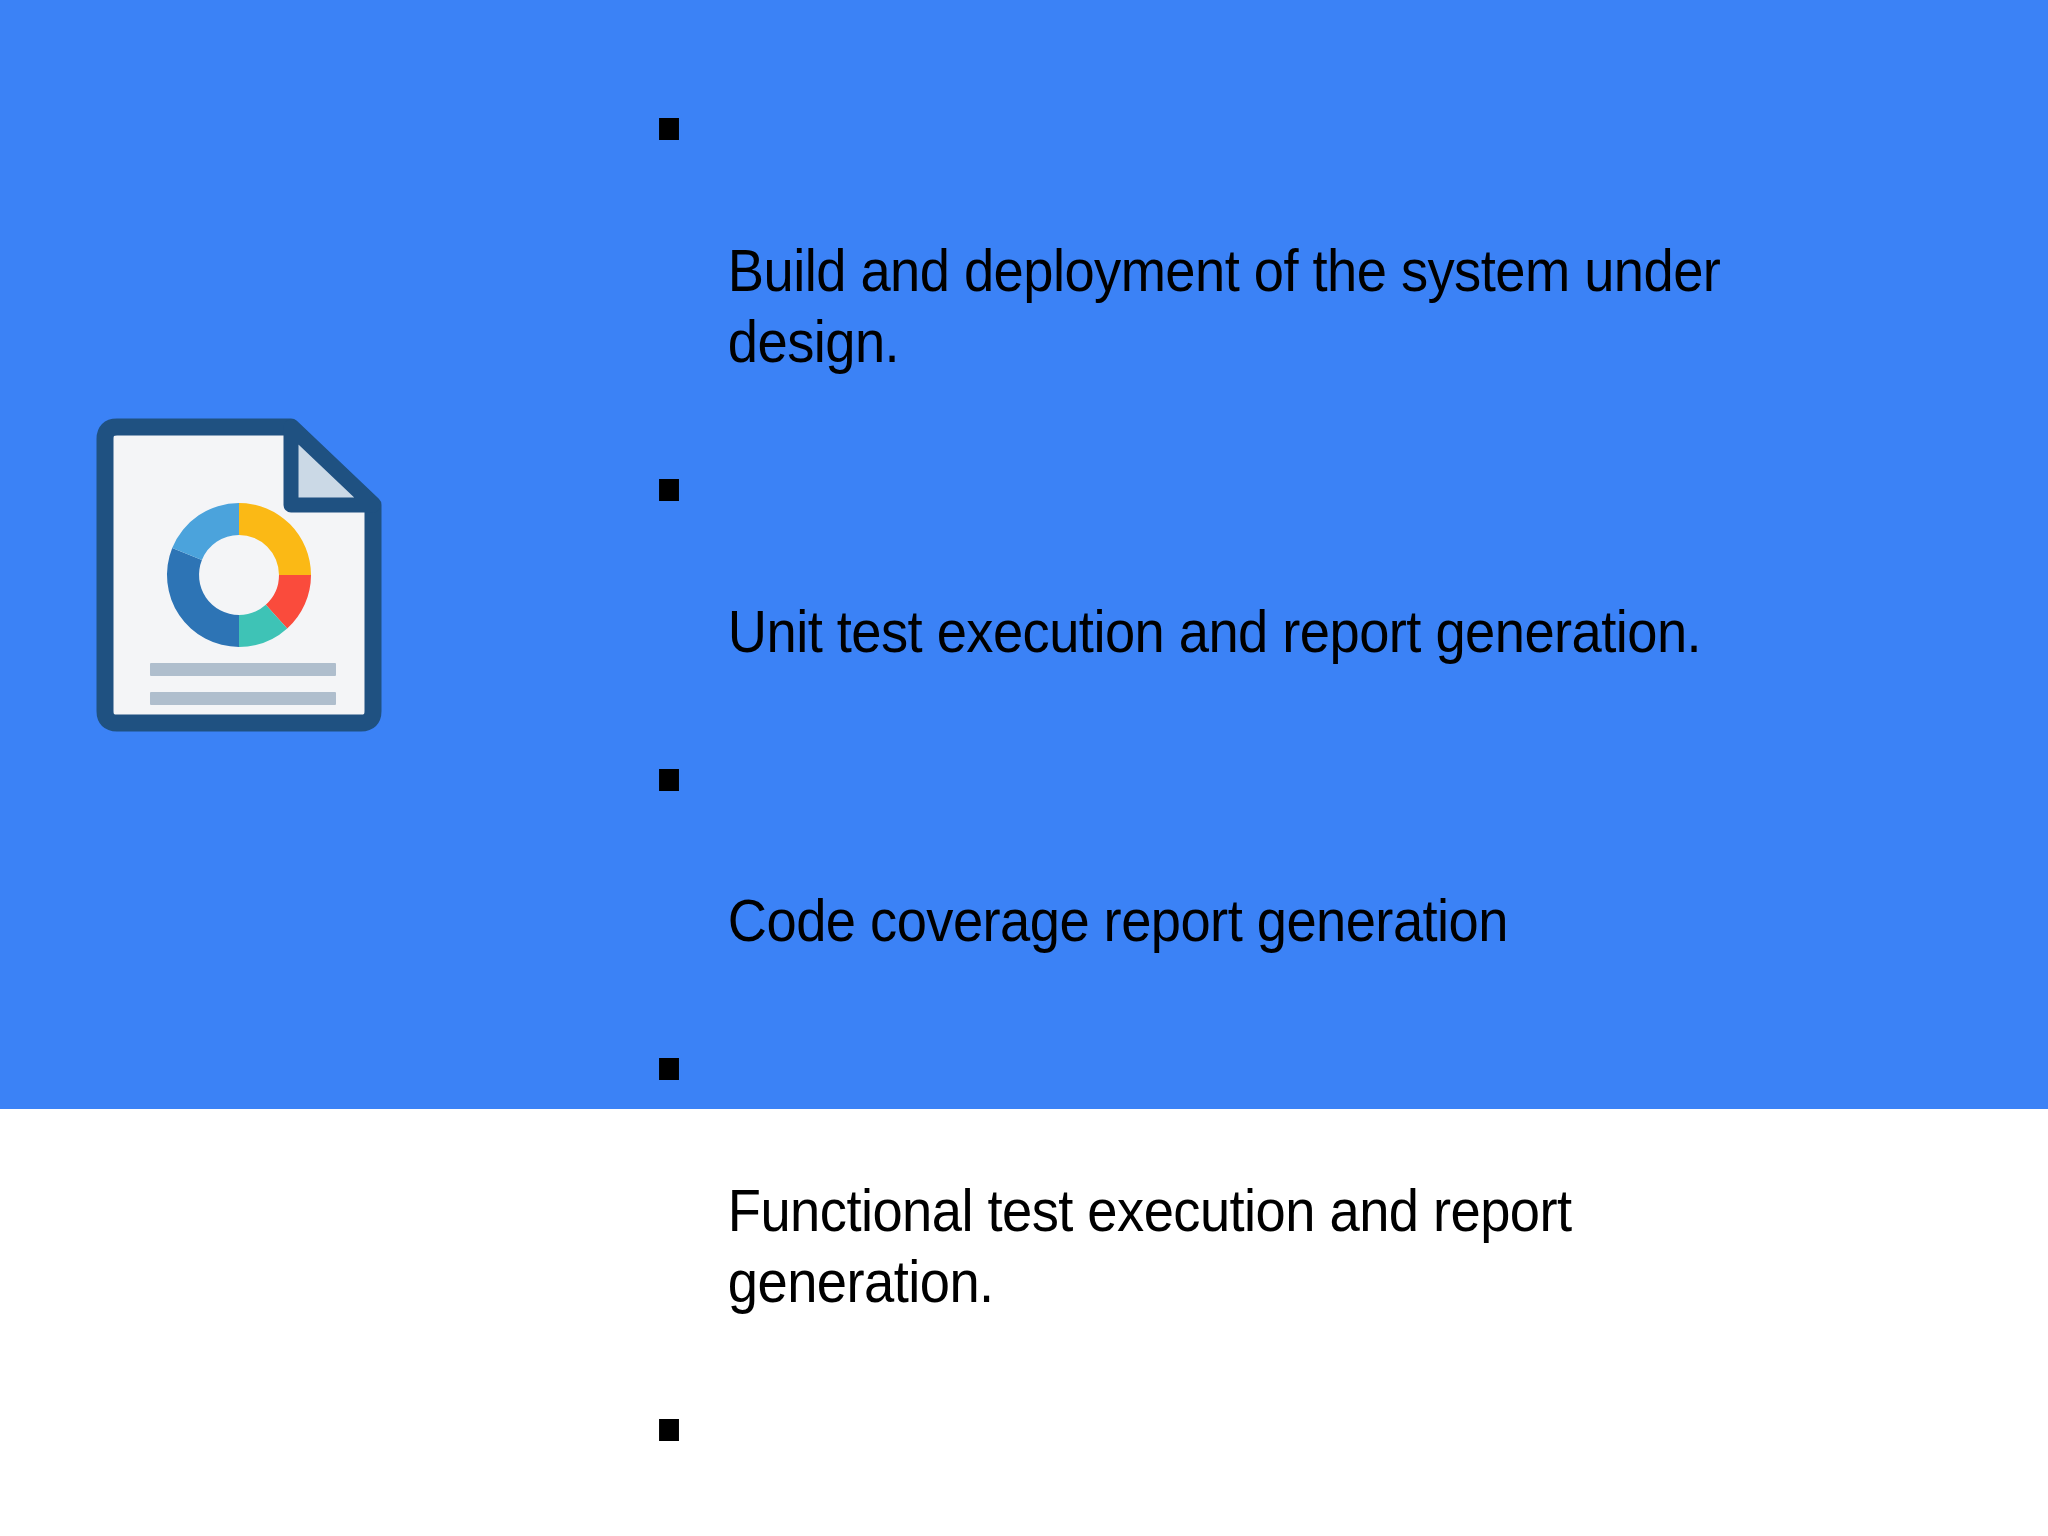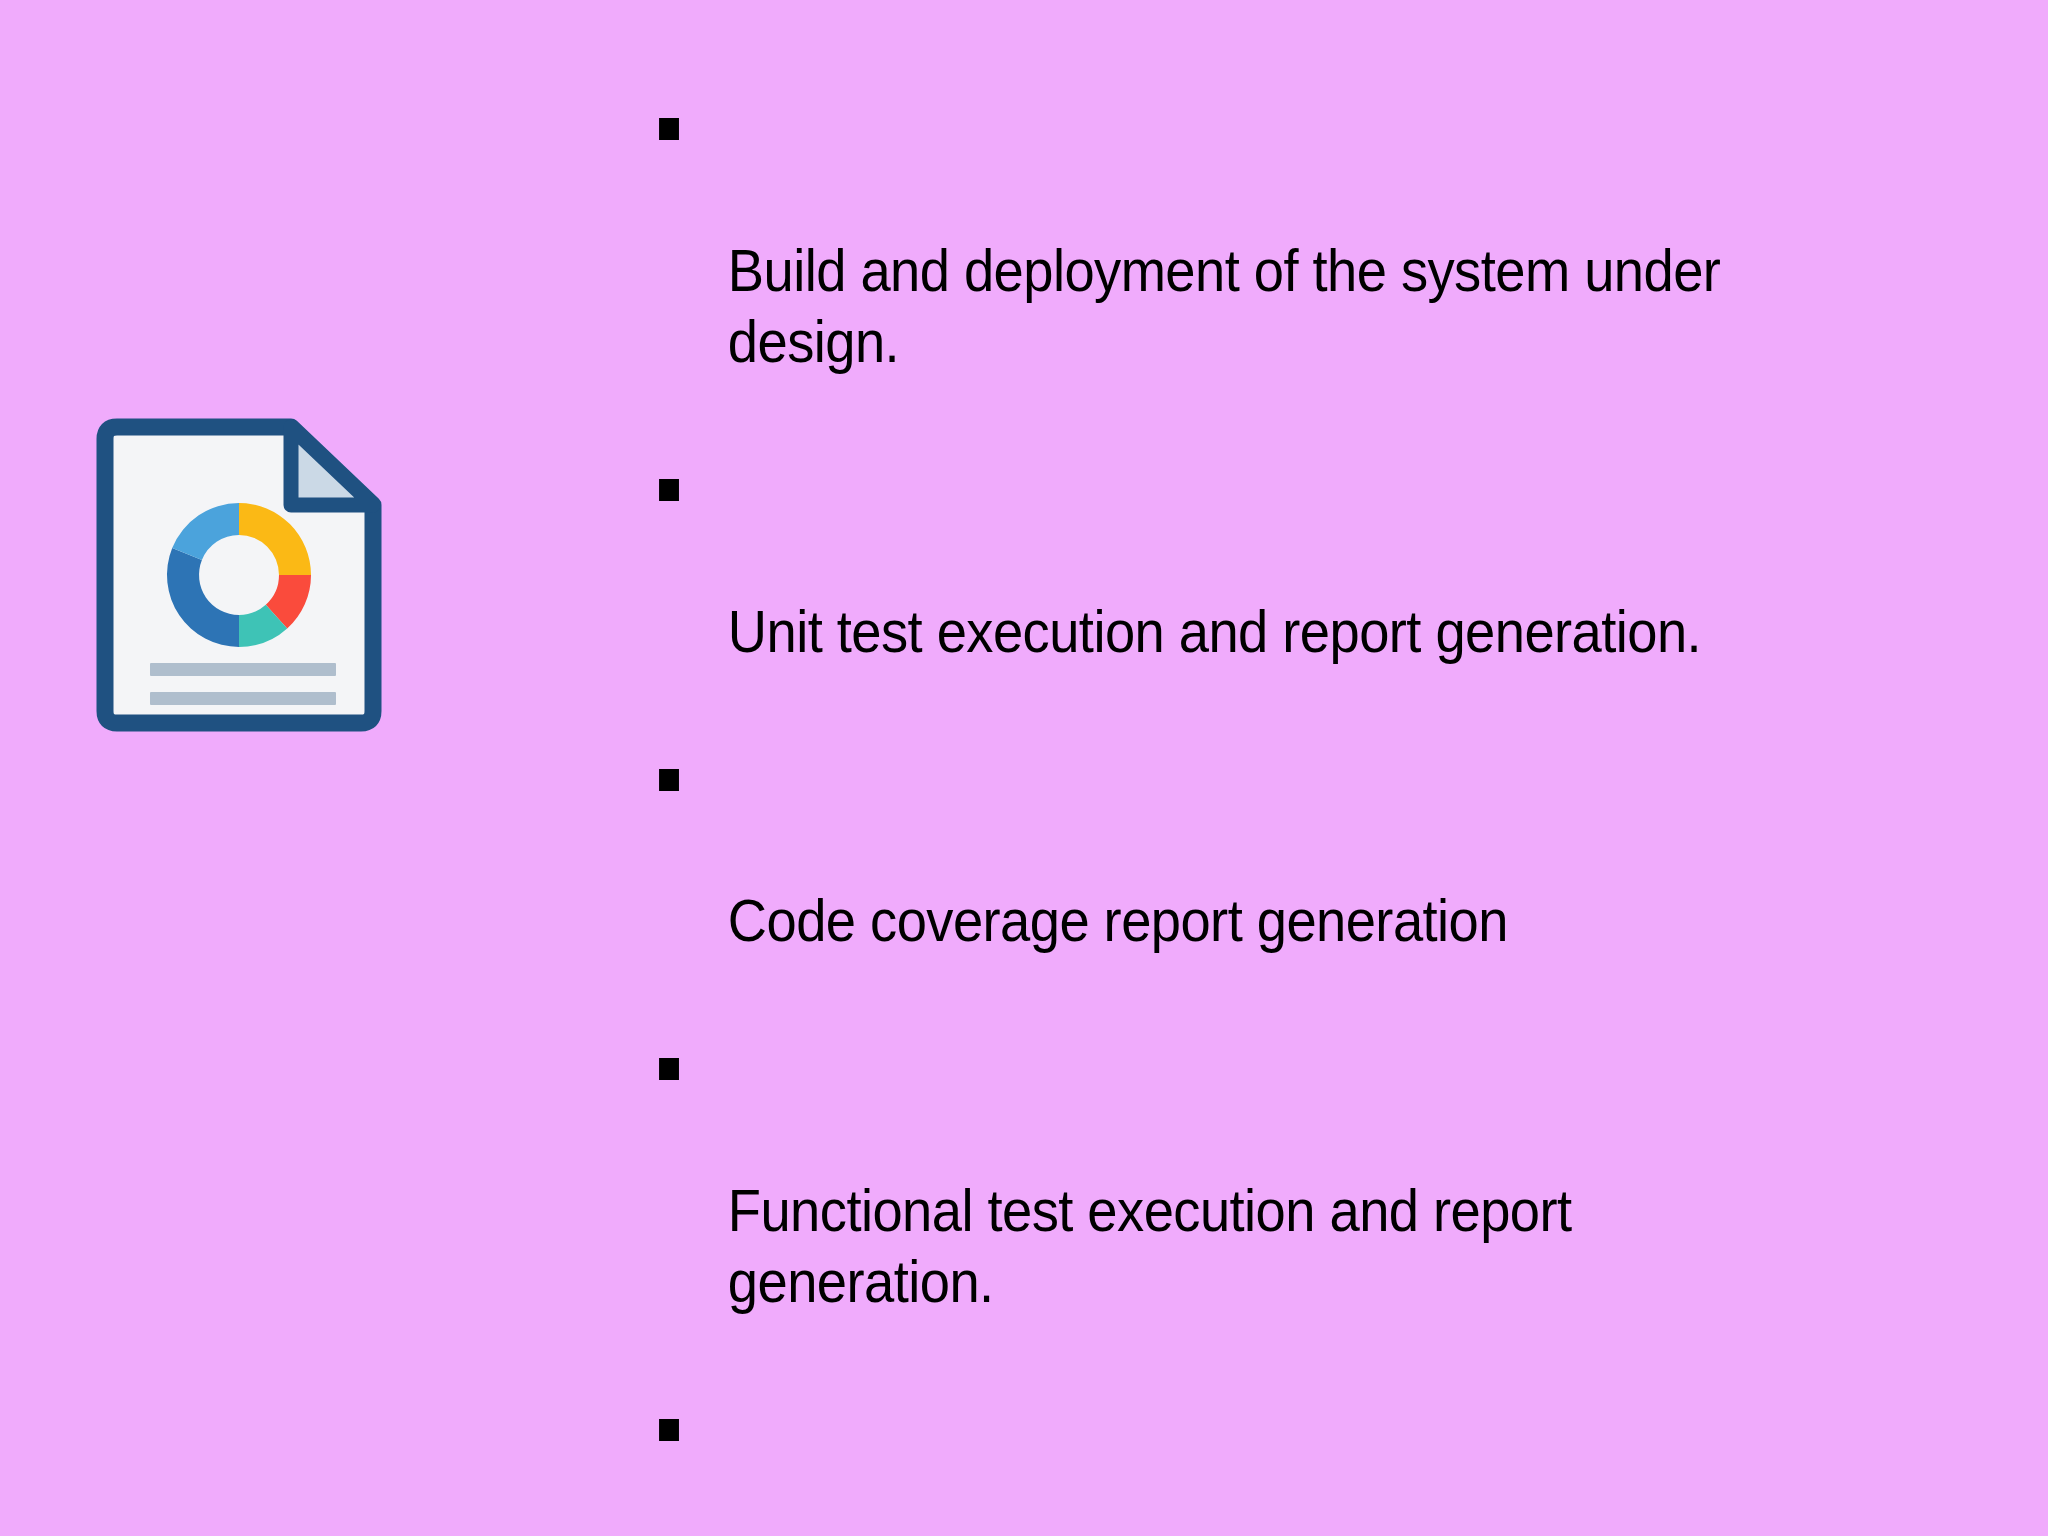--- a/index.html
+++ b/index.html
@@ -10,22 +10,22 @@
   body {
     width: 2048px;
     height: 1536px;
     overflow: hidden;
     font-family: "Liberation Sans", sans-serif;
   }
 
   .slide {
     position: relative;
     width: 2048px;
-    height: 1536px;
-    background: #f0abfc;
+    height: 1109px;
+    background: #3b82f6;
     box-sizing: border-box;
   }
 
   
   .icon-area {
     position: absolute;
     left: 95px;
     top: 405px;
     width: 300px;
     height: 340px;

